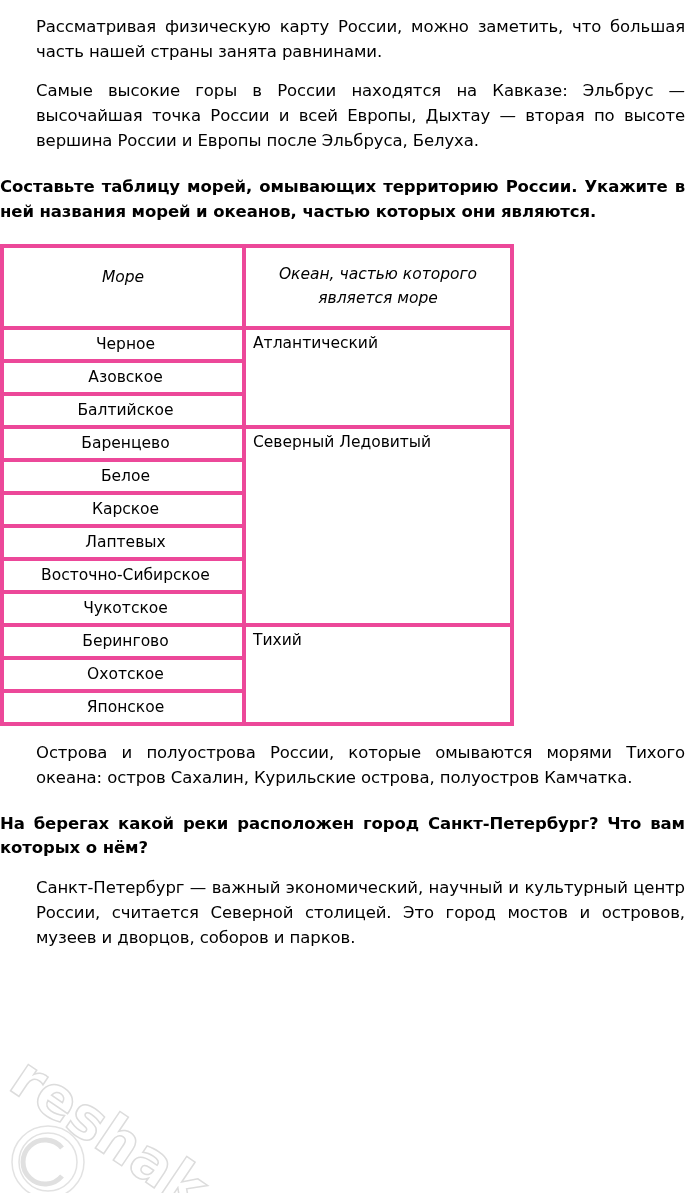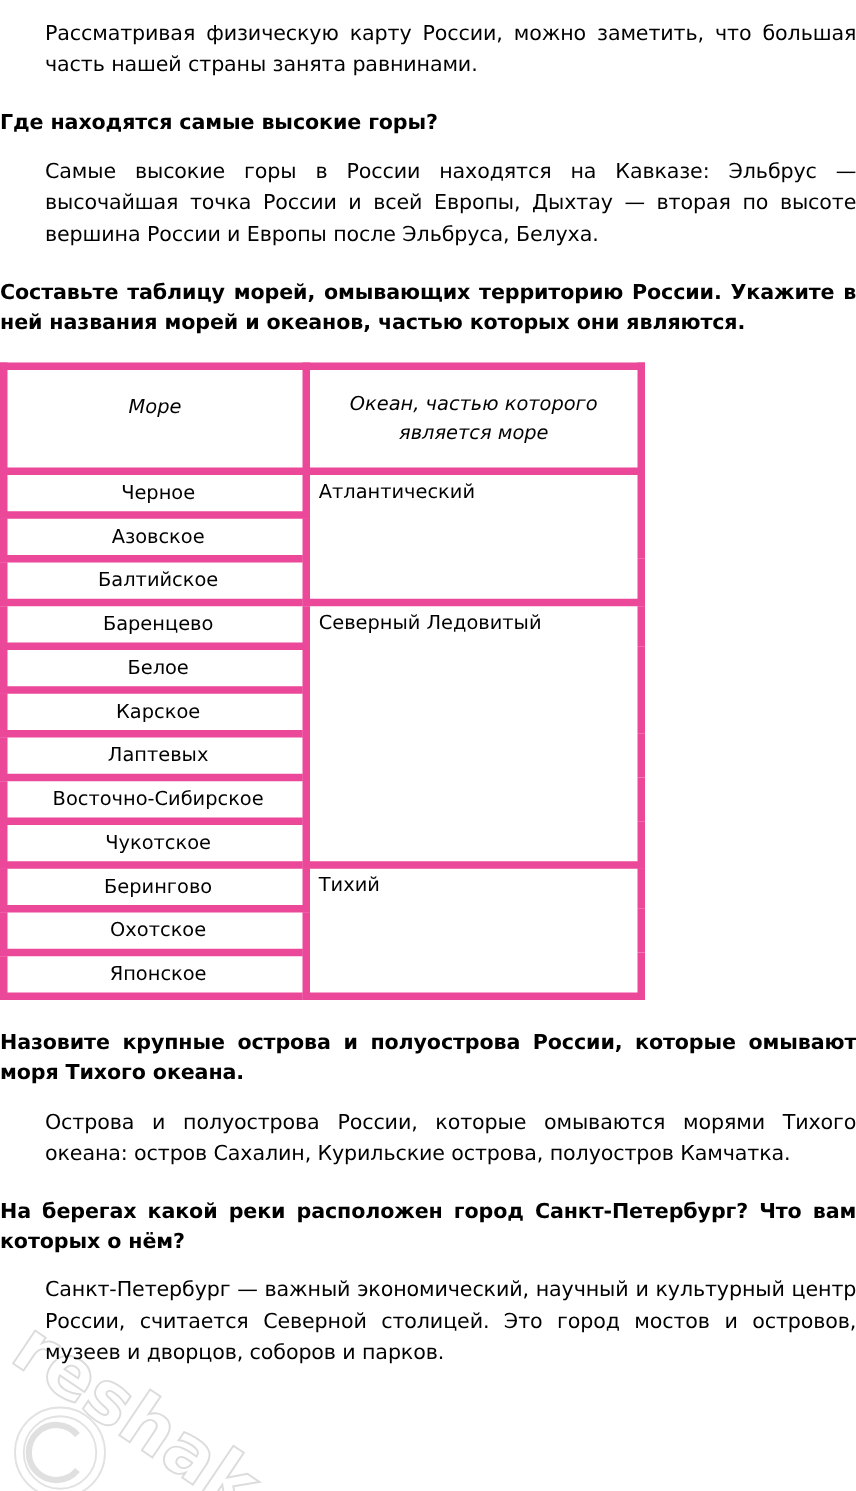--- a/index.html
+++ b/index.html
@@ -72,21 +72,21 @@
   .sea-table {
     border-collapse: collapse;
     width: 510px;
     margin: 20px 0 0 0;
     table-layout: fixed;
     position: relative;
     z-index: 2;
     background: #fff;
   }
   .sea-table td, .sea-table th {
-    border: 6px solid #ec4899;
+    border: 4px solid #ec4899;
     padding: 0;
     vertical-align: top;
     font-size: 15.5px;
     font-weight: normal;
     color: #000;
   }
   .sea-table col.c1 { width: 242px; }
   .sea-table col.c2 { width: 268px; }
 
   .sea-table thead th {
@@ -129,21 +129,20 @@
         <circle cx="62" cy="108" r="29" fill="none" stroke="#e2e2e2" stroke-width="1.5"></circle>
         <path d="M 76 94 A 22 22 0 1 0 76 122" fill="none" stroke="#e0e0e0" stroke-width="5"></path>
       </g>
     </svg>
   </div>
 
   <div class="content">
 
     <p class="a sp-a">Рассматривая физическую карту России, можно заметить, что большая часть нашей страны занята равнинами.</p>
 
-    <p class="q sp-q">Где находятся самые высокие горы?</p>
     <p class="a sp-a">Самые высокие горы в России находятся на Кавказе: Эльбрус — высочайшая точка России и всей Европы, Дыхтау — вторая по высоте вершина России и Европы после Эльбруса, Белуха.</p>
 
     <p class="q sp-q">Составьте таблицу морей, омывающих территорию России. Укажите в ней названия морей и океанов, частью которых они являются.</p>
 
     <table class="sea-table">
       <colgroup>
         <col class="c1">
         <col class="c2">
       </colgroup>
       <thead>
@@ -195,20 +194,19 @@
         <tr>
           <td class="sea">Охотское</td>
         </tr>
         <tr>
           <td class="sea">Японское</td>
         </tr>
 
       </tbody>
     </table>
 
-    <p class="q sp-q">Назовите крупные острова и полуострова России, которые омывают моря Тихого океана.</p>
     <p class="a sp-a">Острова и полуострова России, которые омываются морями Тихого океана: остров Сахалин, Курильские острова, полуостров Камчатка.</p>
 
     <p class="q sp-q">На берегах какой реки расположен город Санкт-Петербург? Что вам которых о нём?</p>
     <p class="a sp-a">Санкт-Петербург — важный экономический, научный и культурный центр России, считается Северной столицей. Это город мостов и островов, музеев и дворцов, соборов и парков.</p>
 
   </div>
 </div>
 
 </body></html>

